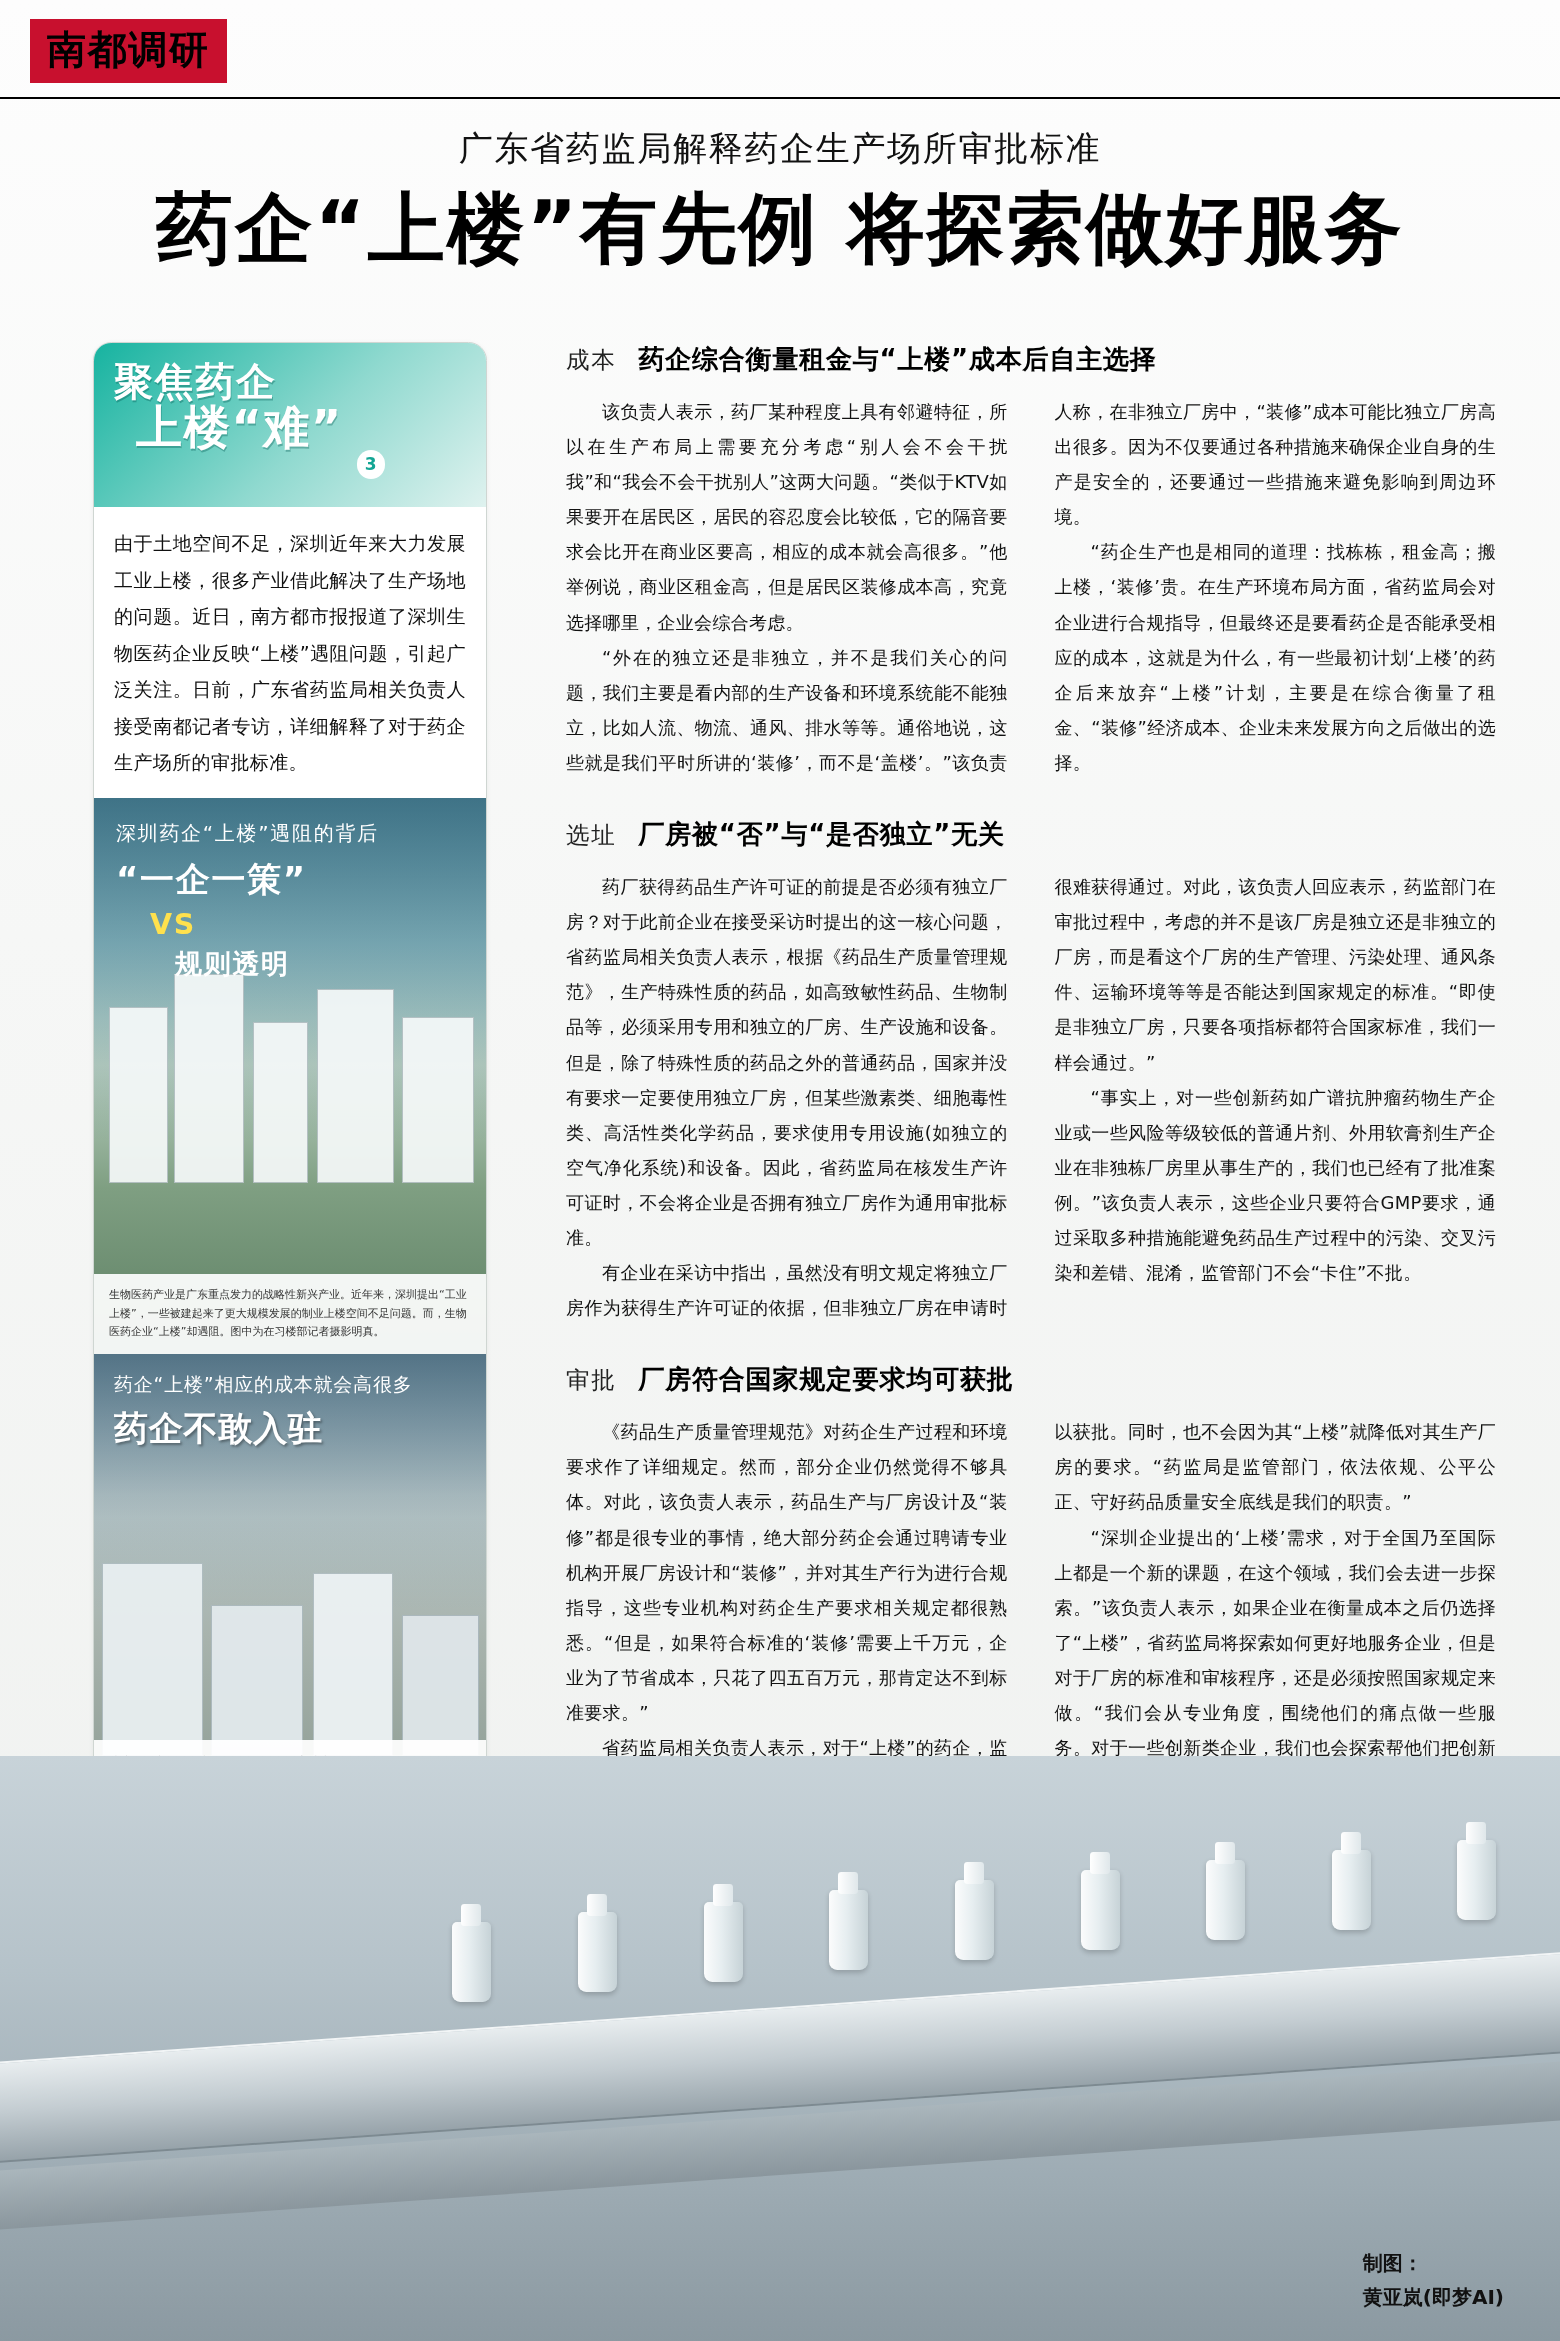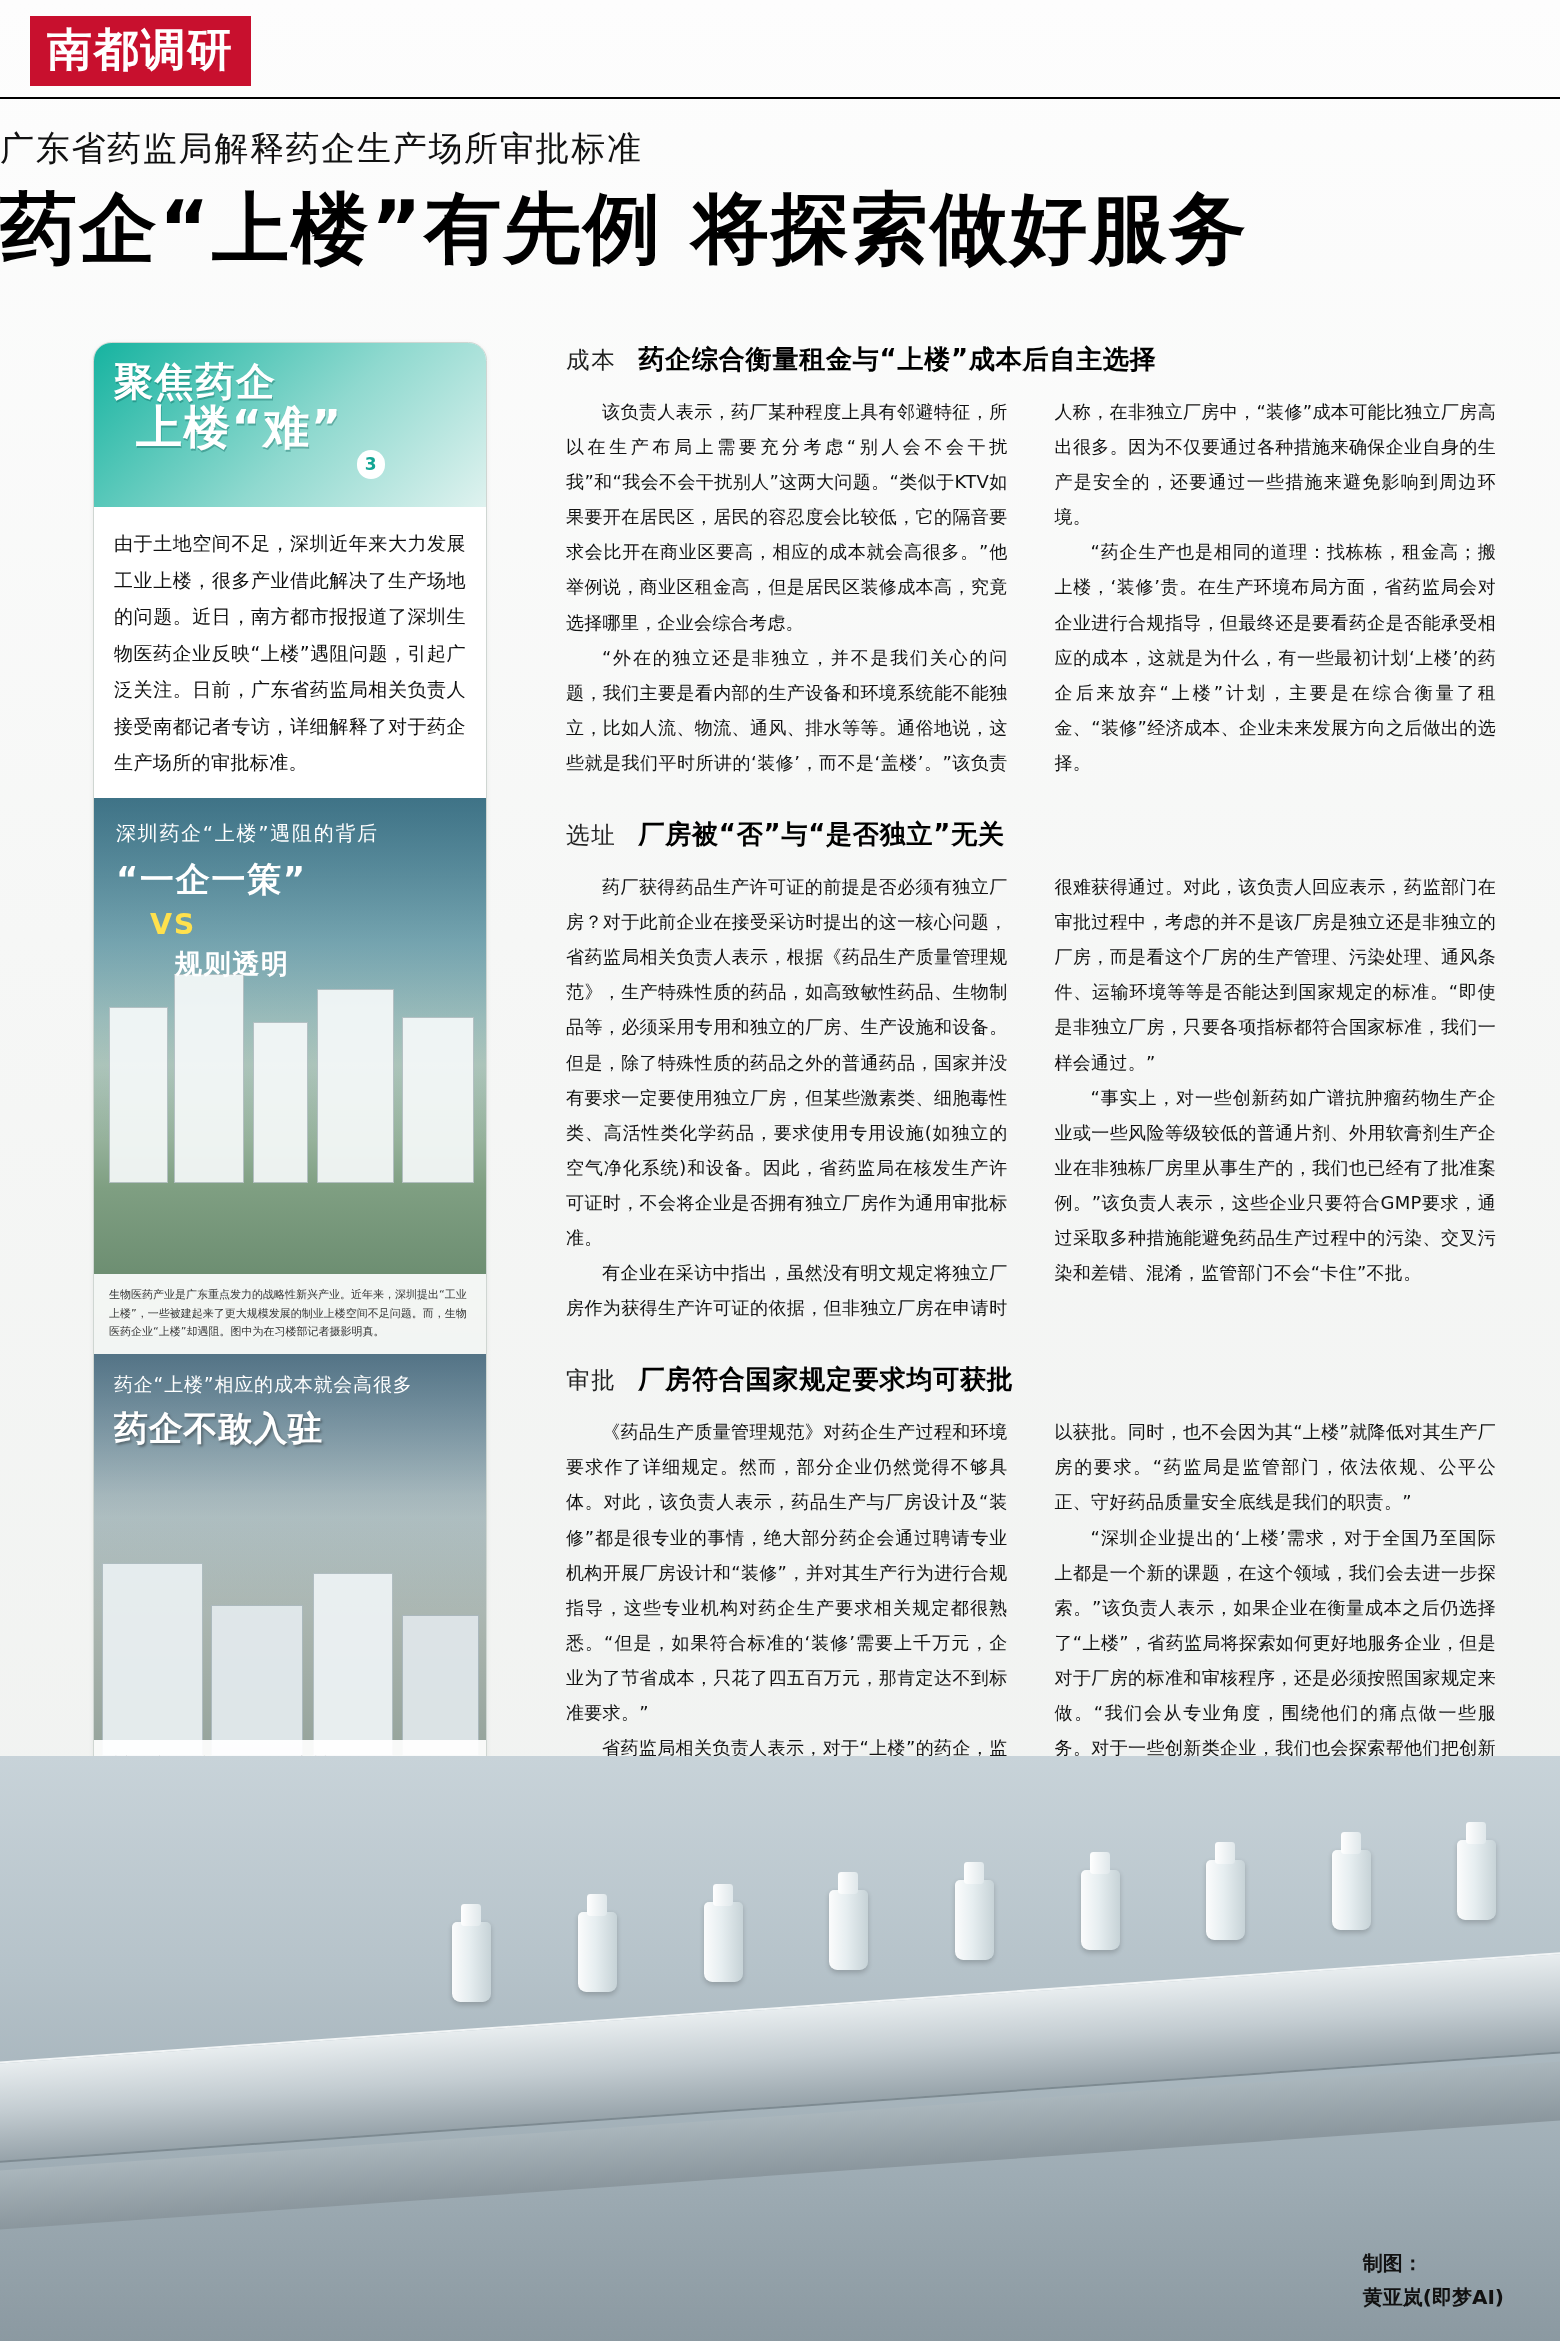--- a/index.html
+++ b/index.html
@@ -26,22 +26,22 @@
     position: absolute;
     top: 0; left: 0; right: 0;
     height: 99px;
     border-bottom: 2.5px solid #000;
     display: flex;
     align-items: center;
     padding: 0 30px;
   }
   .logo-box {
     background: #c8102e;
-    color: #ffffff;
-    font-size: 45px;
+    color: #000000;
+    font-size: 39px;
     font-weight: bold;
     letter-spacing: 1.7px;
     padding: 8.4px 15px 11.7px 15px;
     line-height: 1;
     border: 2.5px solid #c8102e;
     margin-top: 5px;
     font-family: "DejaVu Sans", sans-serif;
   }
   .masthead-right {
     margin-left: auto;
@@ -70,21 +70,21 @@
     font-weight: bold;
     letter-spacing: 0.8px;
     font-family: "Liberation Sans", sans-serif;
   }
 
   
   .headline-area {
     position: absolute;
     top: 126px;
     left: 0; right: 0;
-    text-align: left;
+    text-align: center;
   }
   .kicker {
     font-size: 34px;
     letter-spacing: 1.7px;
     color: #111;
     font-family: "DejaVu Sans", sans-serif;
     margin-bottom: 15px;
   }
   .main-title {
     font-size: 77px;

